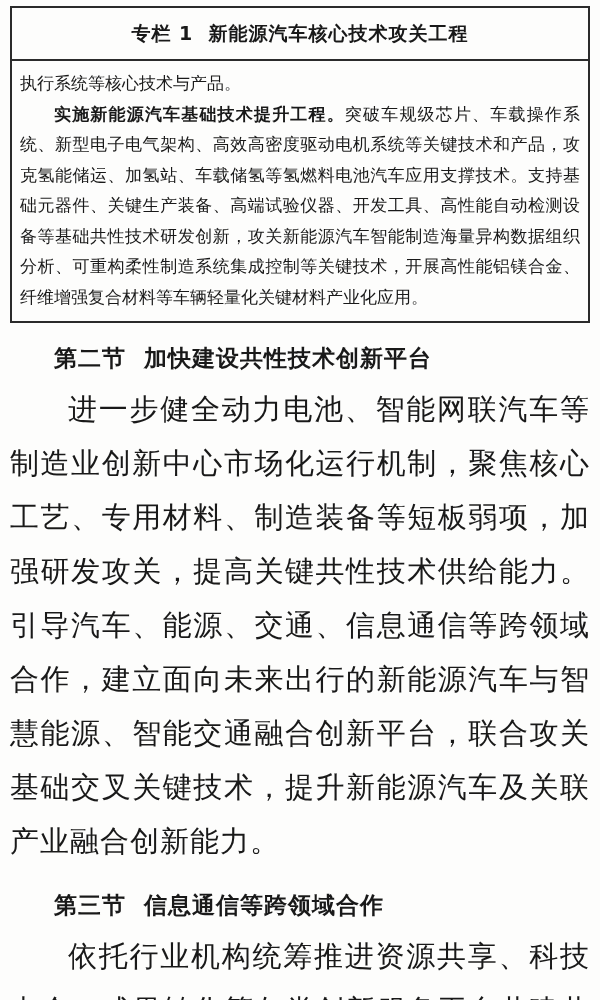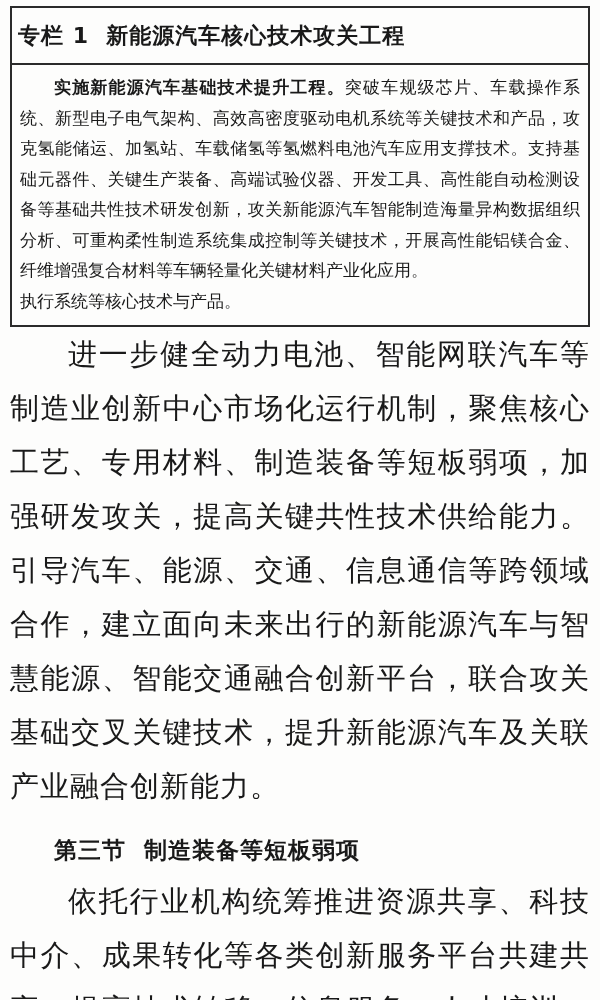--- a/index.html
+++ b/index.html
@@ -22,22 +22,22 @@
     overflow: hidden;
   }
   .callout-box {
     border: 2px solid #2b2b2b;
     box-sizing: border-box;
     background: #fdfdfc;
   }
   .box-title {
     font-family: "DejaVu Sans", "Liberation Sans", sans-serif;
     font-weight: bold;
-    font-size: 22px;
-    text-align: left;
+    font-size: 19px;
+    text-align: center;
     padding: 13px 6px 12px 6px;
     letter-spacing: 1px;
     white-space: pre-wrap;
   }
   .box-divider {
     border: none;
     border-top: 2px solid #2b2b2b;
     margin: 0;
   }
   .box-body {
@@ -77,23 +77,24 @@
 </style>
 </head>
 <body>
 
 <div class="page">
 
   <div class="callout-box">
     <div class="box-title">专栏 1  新能源汽车核心技术攻关工程</div>
     <hr class="box-divider">
     <div class="box-body">
+      <p class="box-p no-indent">执行系统等核心技术与产品。</p>
       <p class="box-p"><b>实施新能源汽车基础技术提升工程。</b><span>突破车规级芯片、车载操作系统、新型电子电气架构、高效高密度驱动电机系统等关键技术和产品，攻克氢能储运、加氢站、车载储氢等氢燃料电池汽车应用支撑技术。支持基础元器件、关键生产装备、高端试验仪器、开发工具、高性能自动检测设备等基础共性技术研发创新，攻关新能源汽车智能制造海量异构数据组织分析、可重构柔性制造系统集成控制等关键技术，开展高性能铝镁合金、纤维增强复合材料等车辆轻量化关键材料产业化应用。</span></p>
-      <p class="box-p no-indent">执行系统等核心技术与产品。</p>
     </div>
   </div>
 
+  <h2 class="section-heading">第二节  加快建设共性技术创新平台</h2>
   <p class="body-p">进一步健全动力电池、智能网联汽车等制造业创新中心市场化运行机制，聚焦核心工艺、专用材料、制造装备等短板弱项，加强研发攻关，提高关键共性技术供给能力。引导汽车、能源、交通、信息通信等跨领域合作，建立面向未来出行的新能源汽车与智慧能源、智能交通融合创新平台，联合攻关基础交叉关键技术，提升新能源汽车及关联产业融合创新能力。</p>
 
-  <h2 class="section-heading">第三节  制造装备等短板弱项</h2>
+  <h2 class="section-heading">第三节  信息通信等跨领域合作</h2>
   <p class="body-p">依托行业机构统筹推进资源共享、科技中介、成果转化等各类创新服务平台共建共享，提高技术转移、信息服务、人才培训、项目融资、国际交流等公共服务支撑能力。应用虚拟现实、大数据、人工智能等技术，建立汽车电动化、网联化、智能化虚拟仿真和测试验证平台，提升整车、关键零</p>
 
 </div>
 
 </body></html>

